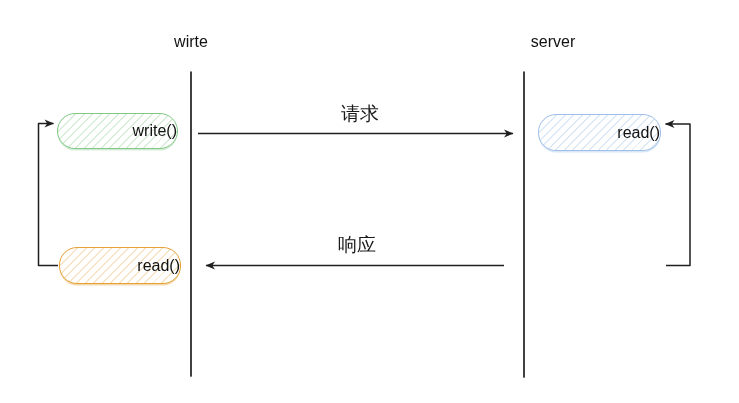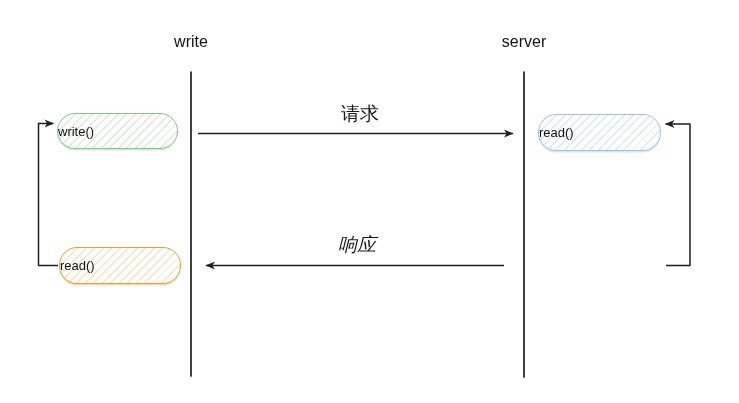--- a/index.html
+++ b/index.html
@@ -24,39 +24,39 @@
   }
   .lane-label {
     position: absolute;
     width: 64px;
     text-align: center;
     font-size: 16px;
     color: #111111;
     line-height: 20px;
   }
   .lane-label.client { left: 159px; top: 32px; }
-  .lane-label.server { left: 492px; top: 32px; }
+  .lane-label.server { left: 521px; top: 32px; }
 
   .msg-label {
     position: absolute;
     width: 84px;
     text-align: center;
     font-size: 19px;
     color: #1a1a1a;
     line-height: 22px;
   }
   .msg-label.request  { left: 318px; top: 103px; }
-  .msg-label.response { left: 315px; top: 234px; font-style: italic; }
+  .msg-label.response { left: 315px; top: 234px; }
 
   .box {
     position: absolute;
     display: flex;
     align-items: center;
-    justify-content: flex-start;
-    font-size: 13px;
+    justify-content: flex-end;
+    font-size: 16px;
     color: #111111;
     border-radius: 18px;
     border: 1.7px solid;
     background-color: #ffffff;
     box-sizing: border-box;
   }
   .box-green {
     border-color: #82c785;
     background-image: repeating-linear-gradient(135deg,
       rgba(130, 199, 133, 0.30) 0px, rgba(130, 199, 133, 0.30) 1.2px,
@@ -99,21 +99,21 @@
 
     <line x1="198" y1="133.5" x2="513" y2="133.5" stroke="#1f1f1f" stroke-width="1.4" marker-end="url(#arrowhead)"></line>
 
     <line x1="504" y1="265.5" x2="206" y2="265.5" stroke="#1f1f1f" stroke-width="1.4" marker-end="url(#arrowhead)"></line>
 
     <path d="M58,265.5 L38.5,265.5 L38.5,123.5 L53.5,123.5" fill="none" stroke="#1f1f1f" stroke-width="1.5" stroke-linejoin="round" marker-end="url(#arrowhead)"></path>
 
     <path d="M666,265.5 L690,265.5 L690,124 L665.5,124" fill="none" stroke="#1f1f1f" stroke-width="1.5" stroke-linejoin="round" marker-end="url(#arrowhead)"></path>
   </svg>
 
-  <div class="lane-label client">write</div>
+  <div class="lane-label client">wirte</div>
   <div class="lane-label server">server</div>
 
   <div class="msg-label request">请求</div>
   <div class="msg-label response">响应</div>
 
   <div class="box box-green client-write">
     <span>write()</span>
   </div>
   <div class="box box-orange client-read">
     <span>read()</span>

